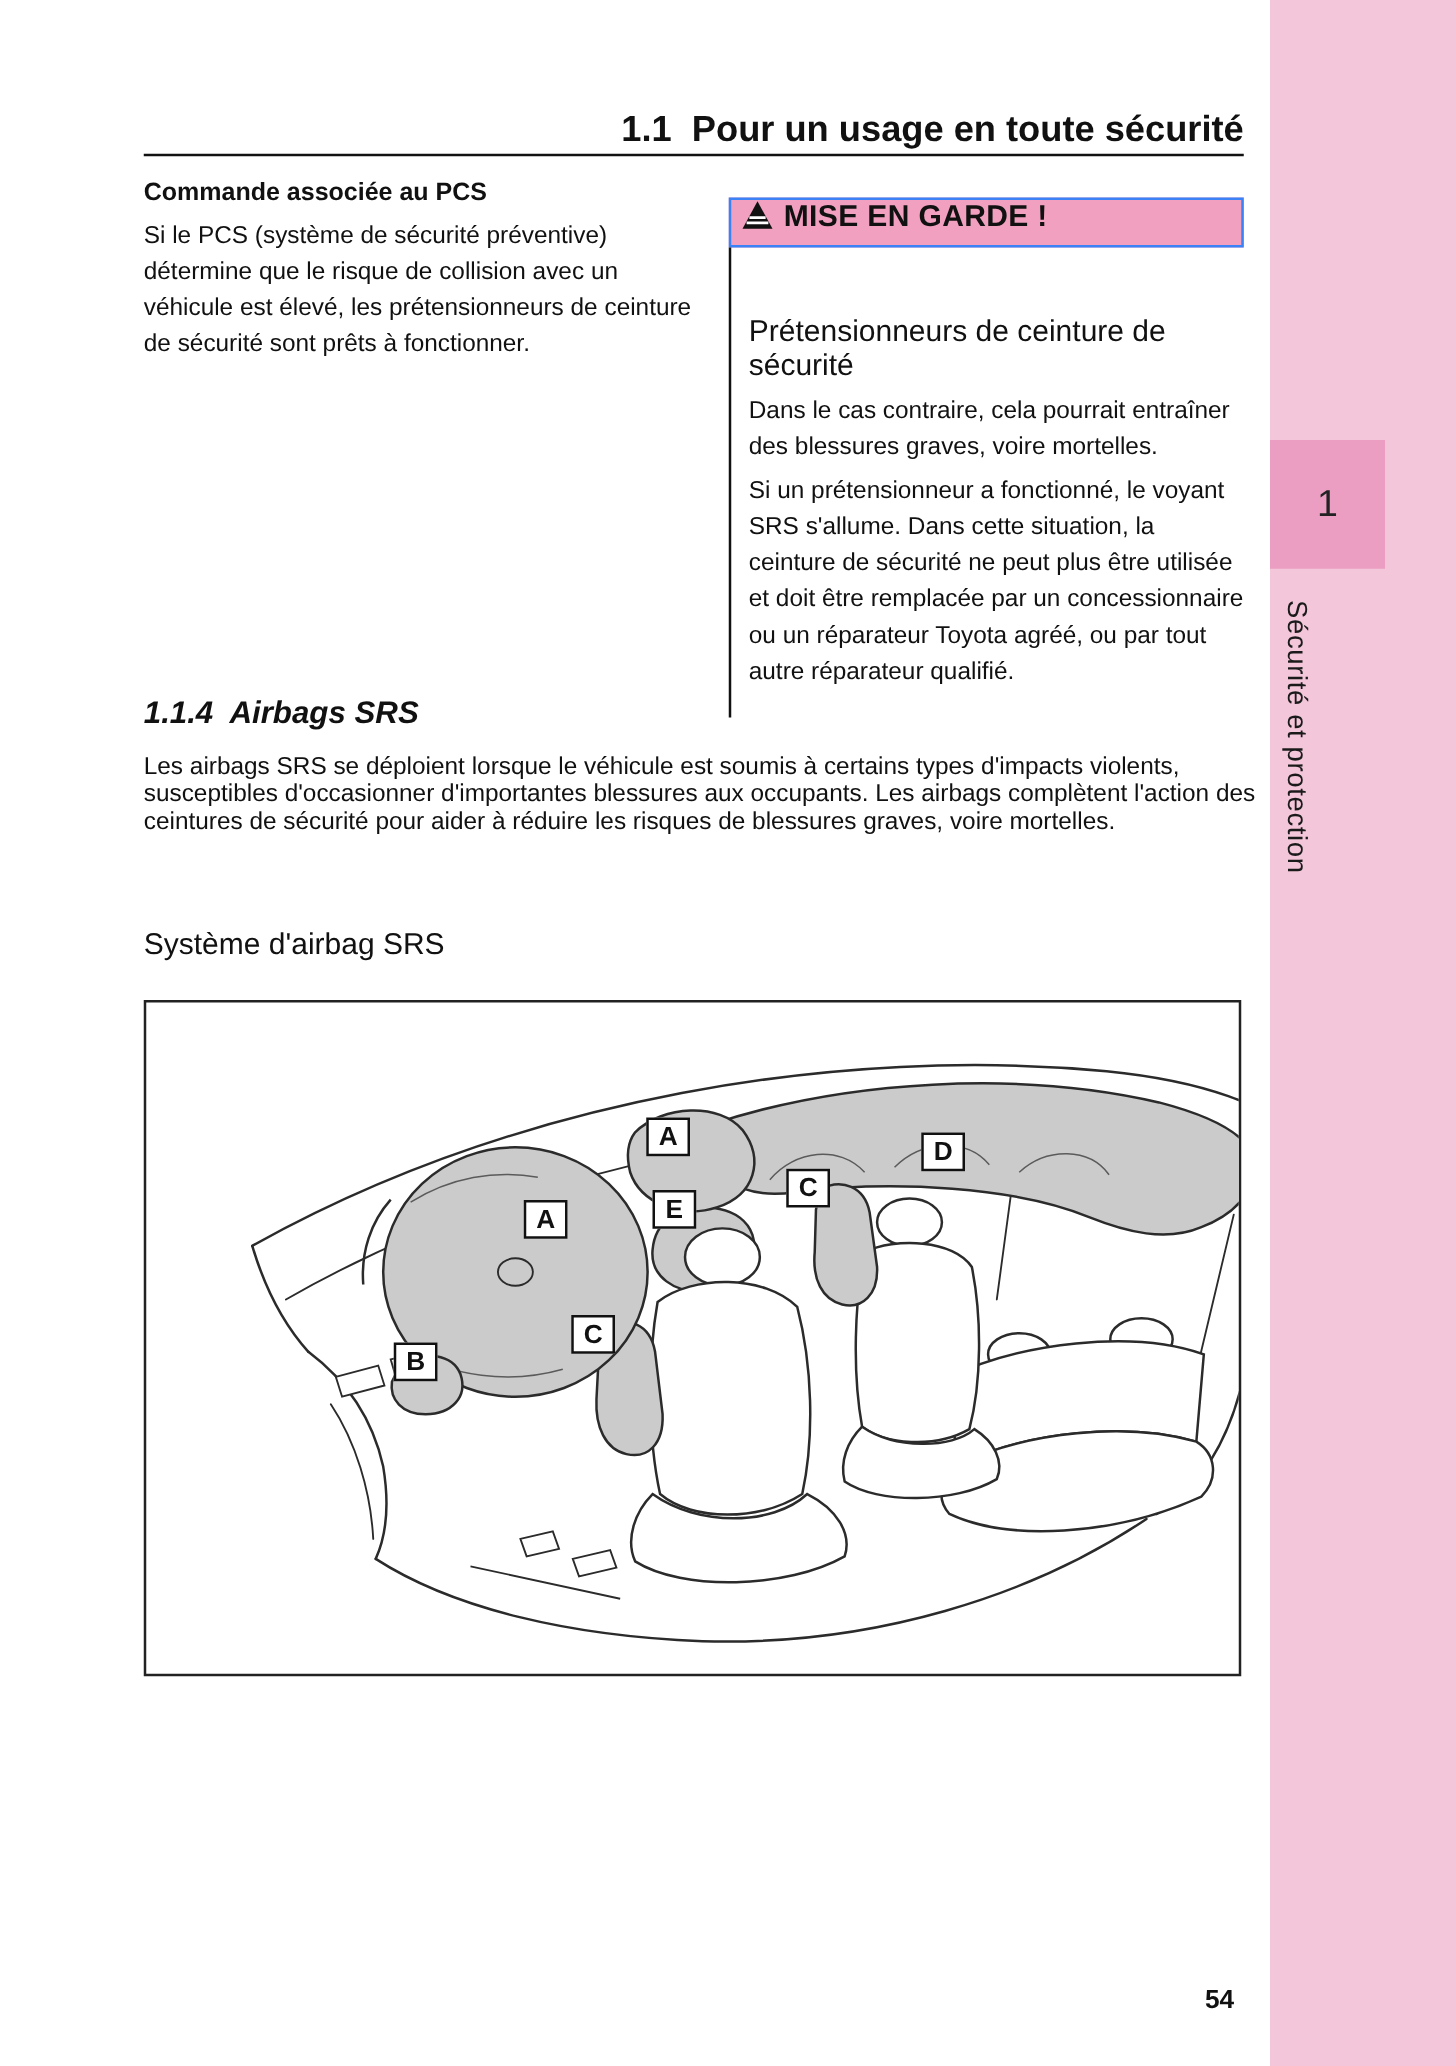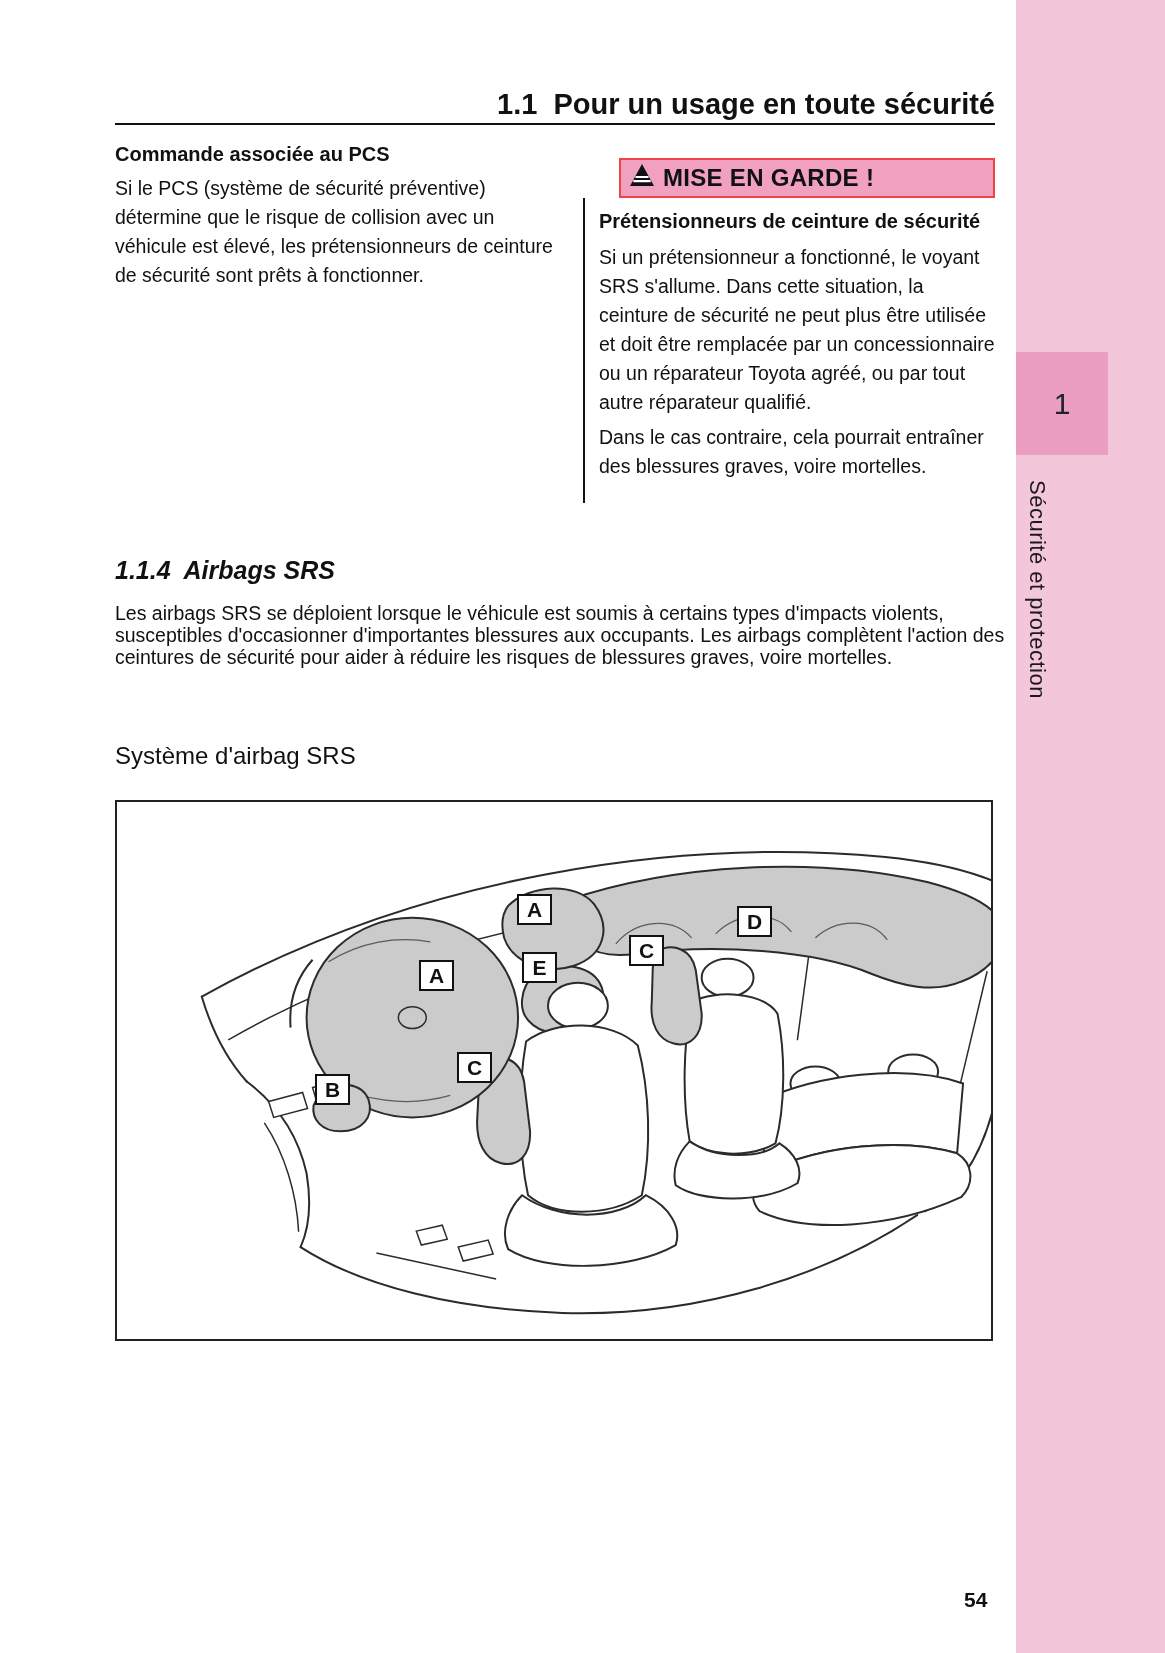--- a/index.html
+++ b/index.html
@@ -26,24 +26,24 @@
     font-size:29px;font-weight:bold;white-space:pre-wrap;}
   .header-rule{position:absolute;top:123px;left:115px;width:880px;height:0;border-top:2px solid #111;}
 
   
   .left-col{position:absolute;top:143px;left:115px;width:445px;}
   .left-col h2{font-size:20px;font-weight:bold;margin-bottom:8px;}
   .left-col p{font-size:19.5px;line-height:29px;}
 
   
   .warning-box{position:absolute;top:158px;left:583px;width:412px;}
-  .warning-title-bar{display:flex;align-items:center;gap:8px;height:40px;background:var(--warning-pink);
-    border:2px solid #ef4444;padding:0 8px;font-size:24px;font-weight:bold;letter-spacing:.3px;margin-left:36px;}
+  .warning-title-bar{display:flex;align-items:flex-start;gap:8px;height:40px;background:var(--warning-pink);
+    border:2px solid #3b82f6;padding:0 8px;font-size:24px;font-weight:bold;letter-spacing:.3px;}
   .warning-content{border-left:2px solid #111;padding:10px 0 16px 14px;}
-  .warning-content h3{font-size:20px;font-weight:bold;line-height:27px;margin-bottom:8px;}
+  .warning-content h3{font-size:24px;font-weight:normal;line-height:27px;margin-bottom:8px;margin-top:44px;}
   .warning-content p{font-size:19.5px;line-height:29px;margin-bottom:6px;}
   .warn-icon{flex:0 0 auto;display:inline-block;}
 
   
   .section-heading{position:absolute;top:556px;left:115px;font-size:25px;font-weight:bold;white-space:pre-wrap;font-style:italic;}
   .section-body{position:absolute;top:602px;left:115px;width:902px;font-size:19.5px;line-height:22px;}
   .section-subheading{position:absolute;top:742px;left:115px;font-size:24px;font-weight:normal;}
 
   
   .airbag-figure{position:absolute;top:800px;left:115px;width:878px;height:541px;border:2px solid #222;background:#fff;}
@@ -80,22 +80,22 @@
       <span class="warn-icon">
         <svg width="26" height="24" viewBox="0 0 26 24" aria-hidden="true">
           <path d="M13 1 L25 23 H1 Z" fill="#111"></path>
           <path d="M6.5 14 h13 M4.3 18.2 h17.4" stroke="#fff" stroke-width="2.2"></path>
         </svg>
       </span>
       <span>MISE EN GARDE !</span>
     </div>
     <div class="warning-content">
       <h3>Prétensionneurs de ceinture de sécurité</h3>
+      <p>Dans le cas contraire, cela pourrait entraîner des blessures graves, voire mortelles.</p>
       <p>Si un prétensionneur a fonctionné, le voyant SRS s'allume. Dans cette situation, la ceinture de sécurité ne peut plus être utilisée et doit être remplacée par un concessionnaire ou un réparateur Toyota agréé, ou par tout autre réparateur qualifié.</p>
-      <p>Dans le cas contraire, cela pourrait entraîner des blessures graves, voire mortelles.</p>
     </div>
   </aside>
 
   <h2 class="section-heading">1.1.4  Airbags SRS</h2>
   <p class="section-body">Les airbags SRS se déploient lorsque le véhicule est soumis à certains types d'impacts violents, susceptibles d'occasionner d'importantes blessures aux occupants. Les airbags complètent l'action des ceintures de sécurité pour aider à réduire les risques de blessures graves, voire mortelles.</p>
   <h3 class="section-subheading">Système d'airbag SRS</h3>
 
   <figure class="airbag-figure">
     <svg viewBox="0 0 876 538" aria-hidden="true">
 

